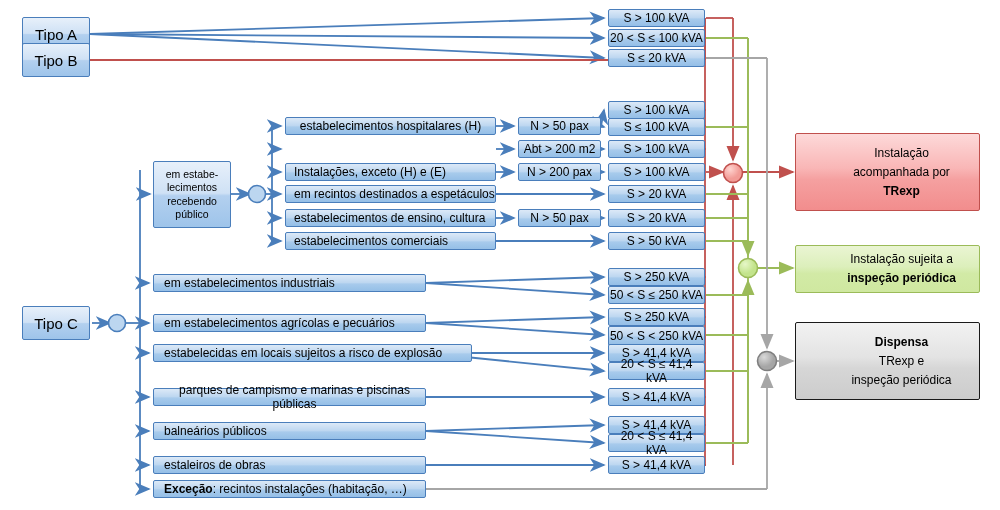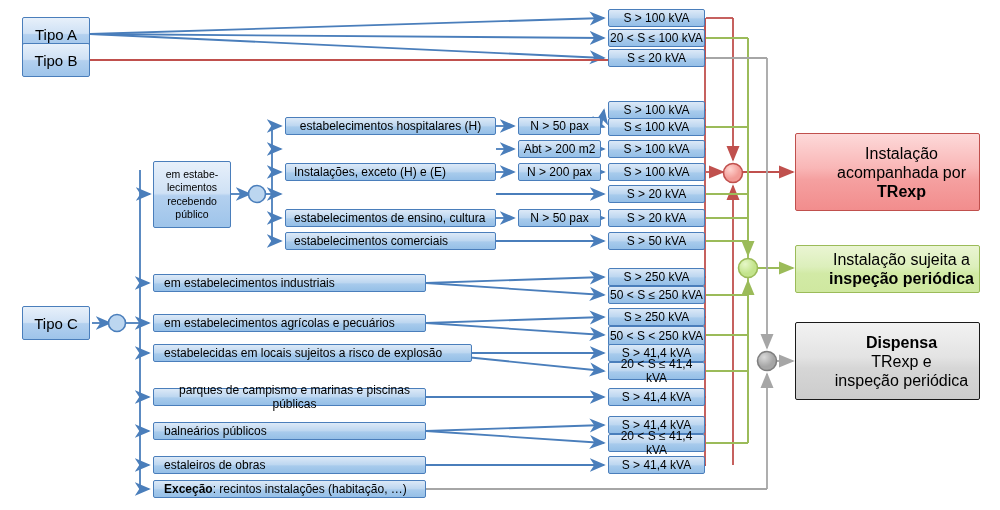--- a/index.html
+++ b/index.html
@@ -16,21 +16,21 @@
        border:1px solid #c0504d;color:#000;}
   .green{background:linear-gradient(180deg,#eaf5d3 0%,#dcefbb 45%,#d2eaa6 60%,#cfe8a0 100%);
        border:1px solid #9bbb59;color:#000;}
   .gray{background:linear-gradient(180deg,#f2f2f2 0%,#e3e3e3 45%,#d6d6d6 60%,#cccccc 100%);
        border:1.5px solid #1a1a1a;color:#000;}
   .t-type{font-size:15px;}
   .t-desc{font-size:12px;}
   .t-cond{font-size:12px;}
   .t-kva{font-size:12px;}
   .t-pub{font-size:10.5px;line-height:13.5px;}
-  .t-out{font-size:16px;line-height:19px;padding-left:28px;}
+  .t-out{font-size:12px;line-height:19px;padding-left:28px;}
   b{font-weight:bold;}
 </style>
 </head>
 <body>
 
 <div id="root">
 
   <svg class="layer" viewBox="0 0 1000 510">
     <defs>
       <marker id="arrB" markerWidth="9" markerHeight="9" refX="8" refY="4.5" orient="auto">
@@ -201,20 +201,23 @@
         <div>público</div>
       </span>
   </div>
 
   <div class="node blue-strong t-desc" style="left:285px;top:117px;width:211px;height:18px;">
       <span>estabelecimentos hospitalares (H)</span>
     </div>
   <div class="node blue-strong t-desc" style="left:285px;top:163px;width:211px;height:18px;justify-content:flex-start;padding-left:8px;">
       <span>Instalações, exceto (H) e (E)</span>
     </div>
+  <div class="node blue-strong t-desc" style="left:285px;top:185px;width:211px;height:18px;justify-content:flex-start;padding-left:8px;">
+      <span>em recintos destinados a espetáculos</span>
+    </div>
   <div class="node blue-strong t-desc" style="left:285px;top:209px;width:211px;height:18px;justify-content:flex-start;padding-left:8px;">
       <span>estabelecimentos de ensino, cultura</span>
     </div>
   <div class="node blue-strong t-desc" style="left:285px;top:232px;width:211px;height:18px;justify-content:flex-start;padding-left:8px;">
       <span>estabelecimentos comerciais</span>
     </div>
 
   <div class="node blue-strong t-desc" style="left:153px;top:274px;width:273px;height:18px;justify-content:flex-start;padding-left:10px;">
       <span>em estabelecimentos industriais</span>
     </div>

